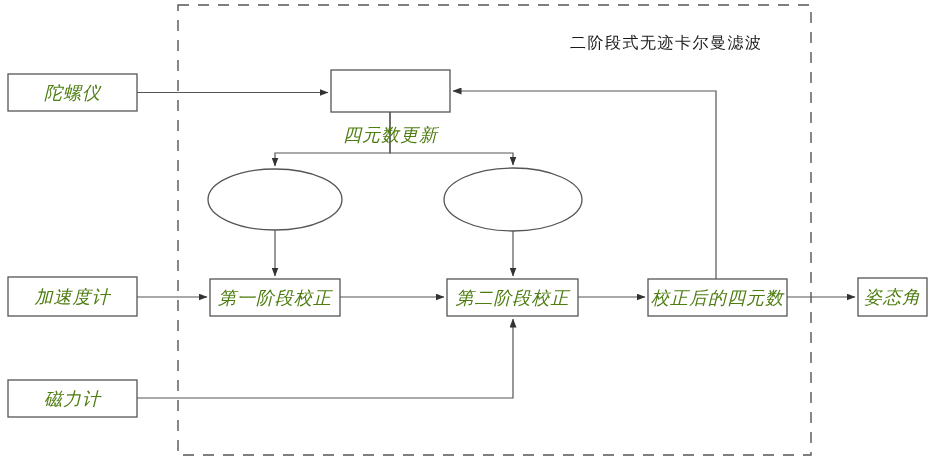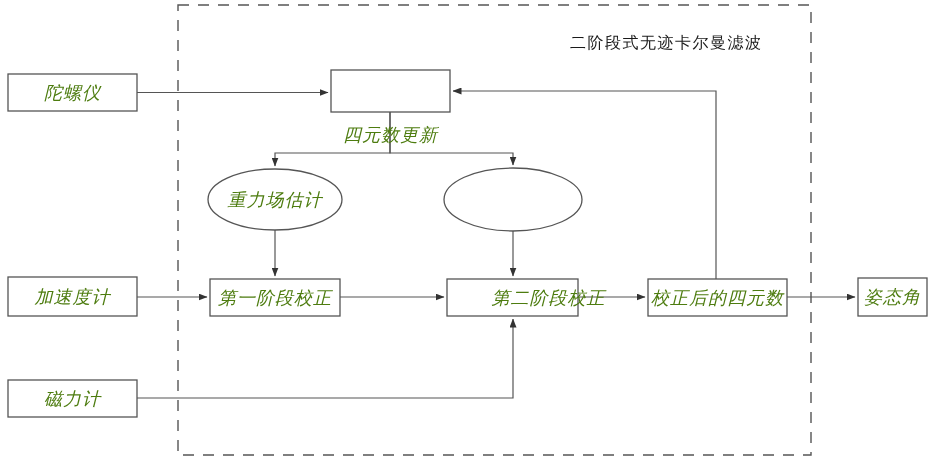--- a/index.html
+++ b/index.html
@@ -109,28 +109,27 @@
   </svg>
 
   <div class="label-layer">
 
     <div class="group-title" style="left:570px; top:33px;">二阶段式无迹卡尔曼滤波</div>
 
     <div class="node-label" style="left:8px;  top:74px;  width:129px; height:37px;">陀螺仪</div>
 
     <div class="node-label" style="left:331px; top:70px; width:119px; height:42px;margin-top:44px;">四元数更新</div>
 
-    <div class="node-label" style="left:208px; top:169px; width:134px; height:61px;">重力场估计</div>
 
 
     <div class="node-label" style="left:8px;  top:277px; width:129px; height:39px;">加速度计</div>
 
     <div class="node-label" style="left:210px; top:279px; width:130px; height:37px;">第一阶段校正</div>
 
-    <div class="node-label" style="left:447px; top:279px; width:131px; height:37px;padding-left:36px;">第二阶段校正</div>
+    <div class="node-label" style="left:447px; top:279px; width:131px; height:37px;">第二阶段校正</div>
 
     <div class="node-label" style="left:648px; top:279px; width:139px; height:37px;">校正后的四元数</div>
 
     <div class="node-label" style="left:858px; top:278px; width:69px; height:38px;">姿态角</div>
 
     <div class="node-label" style="left:8px;  top:380px; width:129px; height:37px;">磁力计</div>
 
   </div>
 </div>
 

